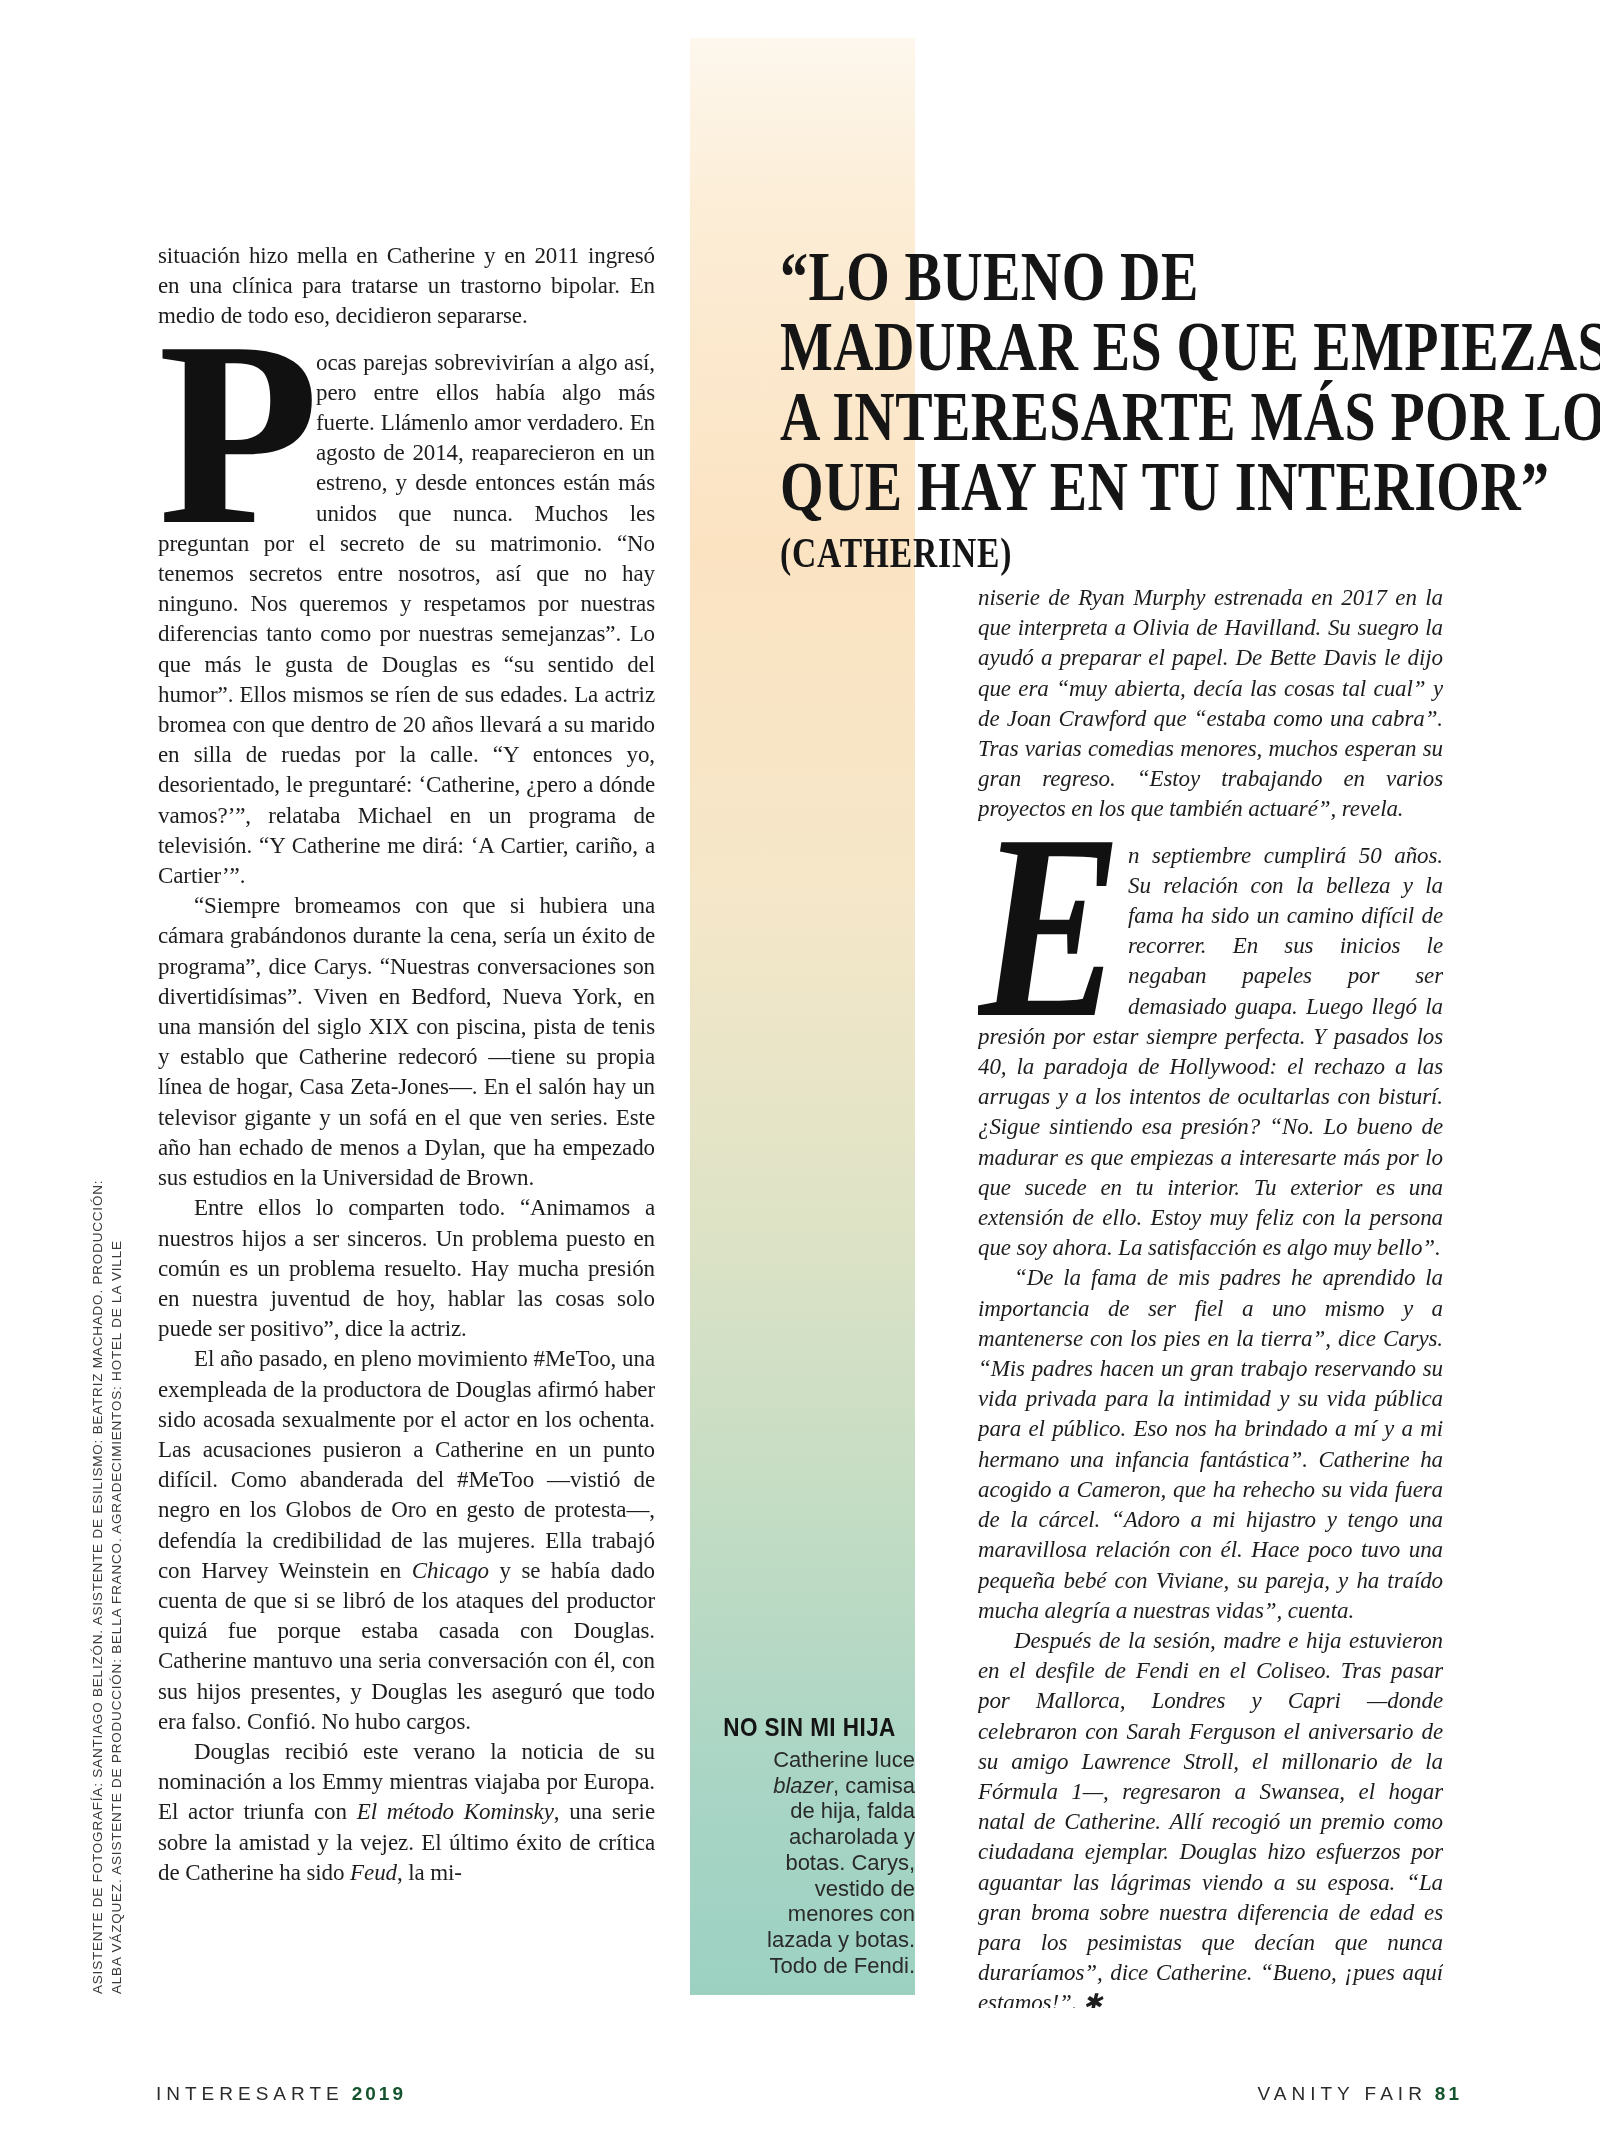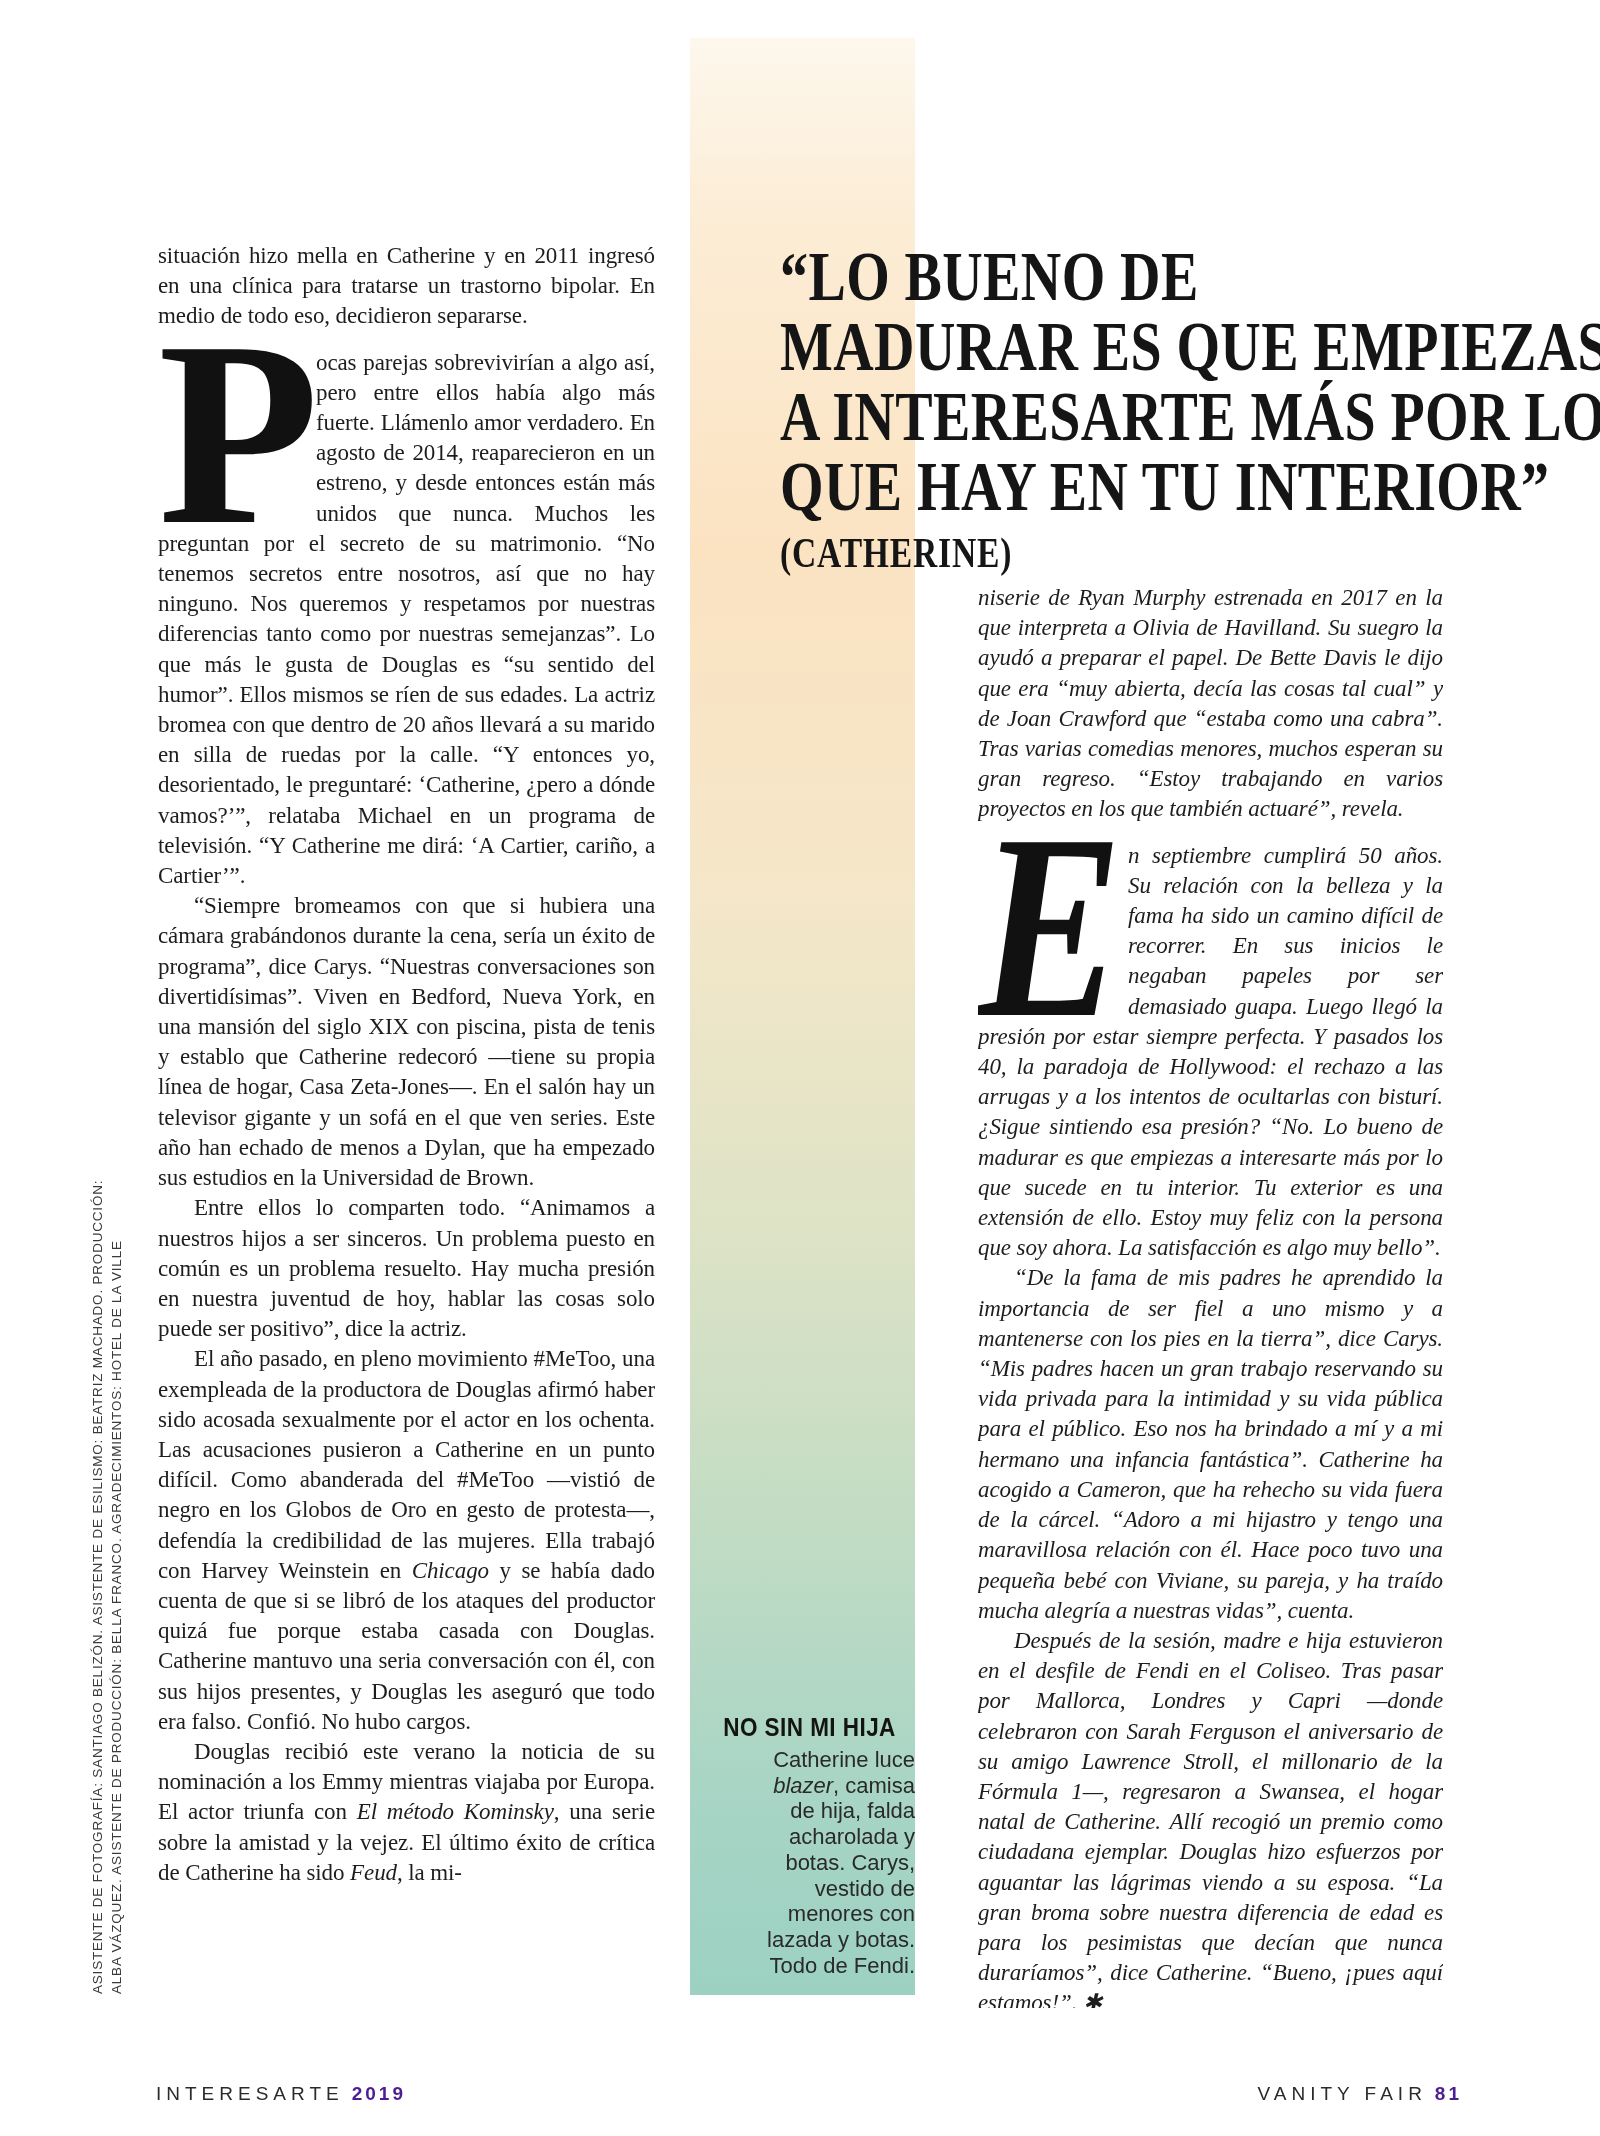--- a/index.html
+++ b/index.html
@@ -56,21 +56,21 @@
     position:absolute; left:88px; top:1994px;
     transform:rotate(-90deg); transform-origin:0 0;
     font-family:"Liberation Sans", sans-serif; font-size:13.5px; line-height:19px;
     letter-spacing:.8px; color:#3a3a3a;
   }
   .credit-line { white-space:nowrap; }
   
   .footer-left  { position:absolute; left:156px;  top:2083px; font-family:"Liberation Sans", sans-serif; }
   .footer-right { position:absolute; right:138px; top:2083px; font-family:"Liberation Sans", sans-serif; }
   .f-label { font-weight:400; font-size:19px; letter-spacing:5px; color:#2a2a2a; }
-  .f-num   { font-weight:700; font-size:19px; letter-spacing:3px; color:#4c1d95; margin-left:8px; }
+  .f-num   { font-weight:700; font-size:19px; letter-spacing:3px; color:#14532d; margin-left:8px; }
   i { font-style:italic; }
 </style>
 </head>
 <body>
 
 <div class="page">
 
   <div class="strip"></div>
 
   <div class="headline">

